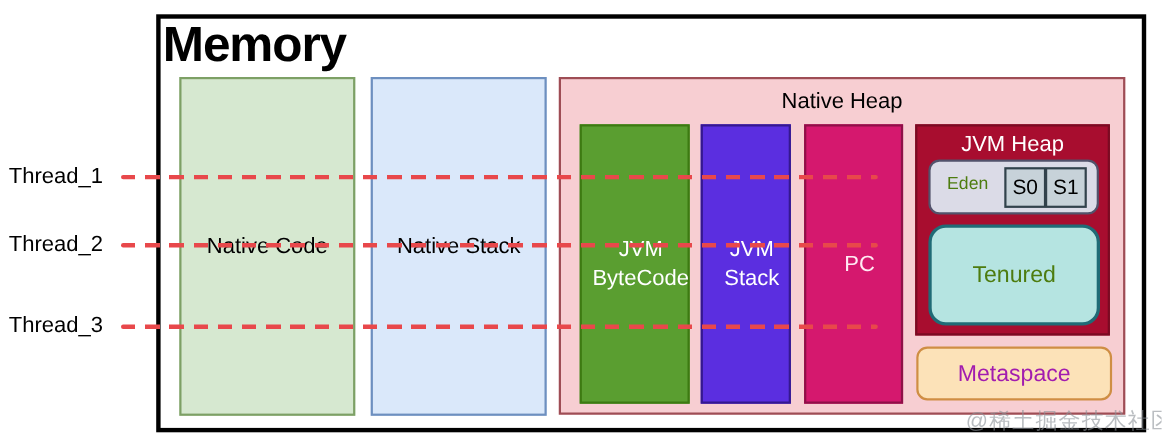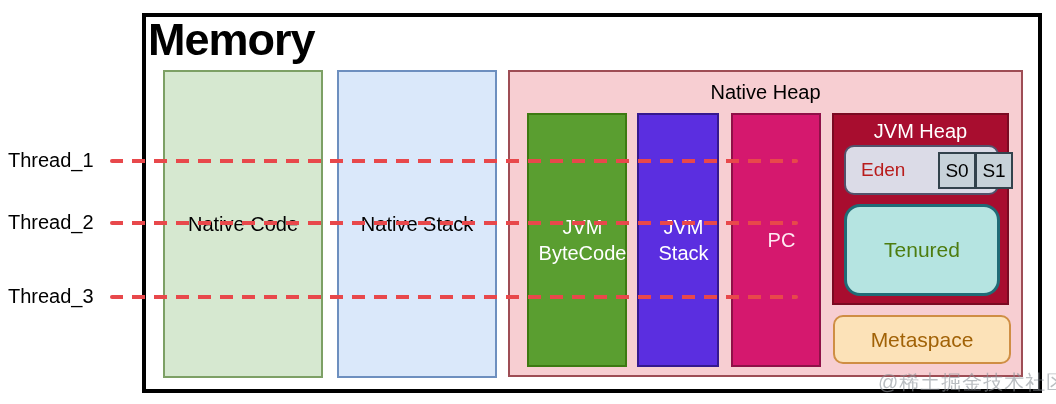--- a/index.html
+++ b/index.html
@@ -67,43 +67,43 @@
   }
   .jvm-heap-label {
     margin-top:5px; text-align:center; color:#ffffff; font-size:20px;
   }
   .eden-row {
     position:absolute; left:10px; top:30px; width:155px; height:50px;
     background:var(--eden-row-fill); border:2px solid var(--eden-row-stroke);
     border-radius:10px;
   }
   .eden-label {
-    position:absolute; left:15px; top:12px; font-size:19px; color:#b91c1c;
+    position:absolute; left:15px; top:12px; font-size:16px; color:#4d7c0f;
   }
   .survivor {
     position:absolute; top:5px; width:38px; height:37px;
     background:var(--survivor-fill); border:2px solid var(--survivor-stroke);
     display:flex; align-items:center; justify-content:center;
-    font-size:19px; color:#000;margin-left:25px;
+    font-size:19px; color:#000;
   }
   .s0 { left:67px; }
   .s1 { left:104px; }
   .tenured {
     position:absolute; left:10px; top:89px; width:156px; height:92px;
     background:var(--tenured-fill); border:3px solid var(--tenured-stroke);
     border-radius:16px;
     display:flex; align-items:center; justify-content:center;
     font-size:21px; color:#4d7c0f;
   }
   .metaspace {
     position:absolute; left:323px; top:243px; width:178px; height:49px;
     background:var(--metaspace-fill); border:2px solid var(--metaspace-stroke);
     border-radius:10px;
     display:flex; align-items:center; justify-content:center;
-    font-size:21px; color:#a16207;
+    font-size:21px; color:#a21caf;
   }
   .watermark {
     position:absolute; left:878px; top:369px;
     font-size:20px; color:var(--watermark-color); opacity:0.6;
     z-index:60; letter-spacing:1px; white-space:nowrap;
   }
 </style>
 </head>
 <body>
 

